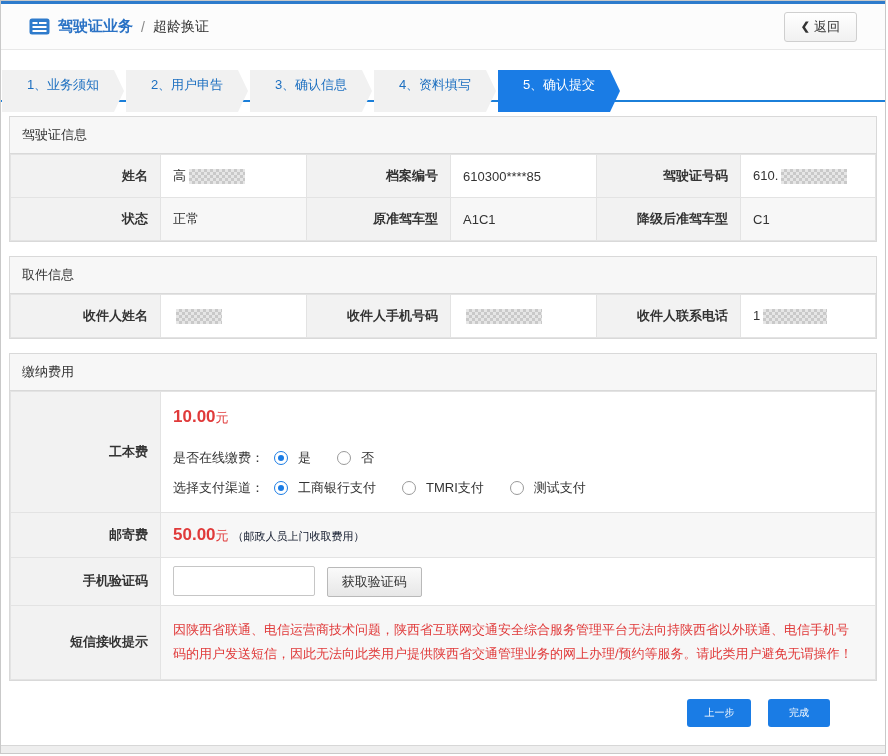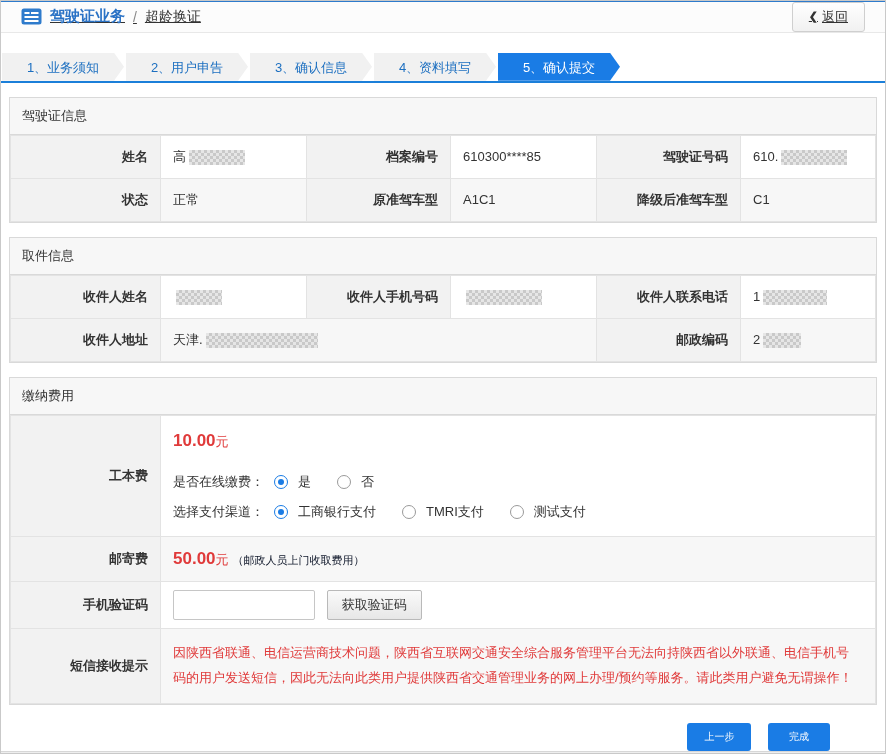--- a/index.html
+++ b/index.html
@@ -10,39 +10,39 @@
   }
   .page {
     width:886px; height:754px; border:1px solid #c9c9c9;
     display:flex; flex-direction:column; background:#fff;
   }
   .topline { height:3px; background:#2e7bcc; }
 
   
   .hdr {
     height:46px; display:flex; align-items:center; gap:8px;
-    padding:0 20px; background:#fcfcfc; border-bottom:1px solid #e8e8e8;text-decoration:underline;
+    padding:0 28px; background:#fcfcfc; border-bottom:1px solid #e8e8e8;
   }
   .hdr .title { color:#2a72c5; font-weight:bold; font-size:15px; }
   .hdr .sep { color:#888; font-size:14px; }
   .hdr .subtitle { color:#333; font-size:14px; }
   .back-btn {
     margin-left:auto; padding:5px 16px; border:1px solid #cfcfcf; border-radius:3px;
     background:linear-gradient(#ffffff,#f1f1f1); color:#333; font-size:13px; cursor:pointer;
     display:flex; align-items:center; gap:4px;
   }
   .back-btn .chev { font-size:11px; font-weight:bold; }
 
   
   .steps {
     margin-top:20px; display:flex; gap:2px; padding-left:1px;
     border-bottom:2px solid #1b7fd9; height:32px;
   }
   .step {
-    width:122px; height:28px; line-height:30px; text-align:center;
+    width:122px; height:42px; line-height:30px; text-align:center;
     background:#f1f1f1; color:#1c6fc0; font-size:13px; cursor:pointer;
     clip-path:polygon(0 0, calc(100% - 10px) 0, 100% 50%, calc(100% - 10px) 100%, 0 100%);
   }
   .step.active { background:#1a7ce5; color:#fff; }
 
   
   .section { margin:14px 8px 0; border:1px solid #d9d9d9; }
   .section-hd {
     padding:9px 12px; background:#f7f7f7; border-bottom:1px solid #d9d9d9;
     font-weight:normal; font-size:13px; color:#333;
@@ -175,26 +175,20 @@
           <col>
         </colgroup>
       <tbody>
           <tr>
         <td class="lbl">收件人姓名</td>
         <td class="val"><span class="redact" style="width:46px"></span></td>
         <td class="lbl">收件人手机号码</td>
         <td class="val"><span class="redact" style="width:76px"></span></td>
         <td class="lbl">收件人联系电话</td>
         <td class="val"><span>1</span><span class="redact" style="width:64px"></span></td>
-      </tr>
-      <tr class="alt">
-        <td class="lbl">收件人地址</td>
-        <td class="val" colspan="3"><span>天津.</span><span class="redact" style="width:112px"></span></td>
-        <td class="lbl">邮政编码</td>
-        <td class="val"><span>2</span><span class="redact" style="width:38px"></span></td>
       </tr>
     </tbody>
       </table>
   </div>
 
   <div class="section">
     <div class="section-hd">缴纳费用</div>
     <table>
       <colgroup>
           <col style="width:150px">

